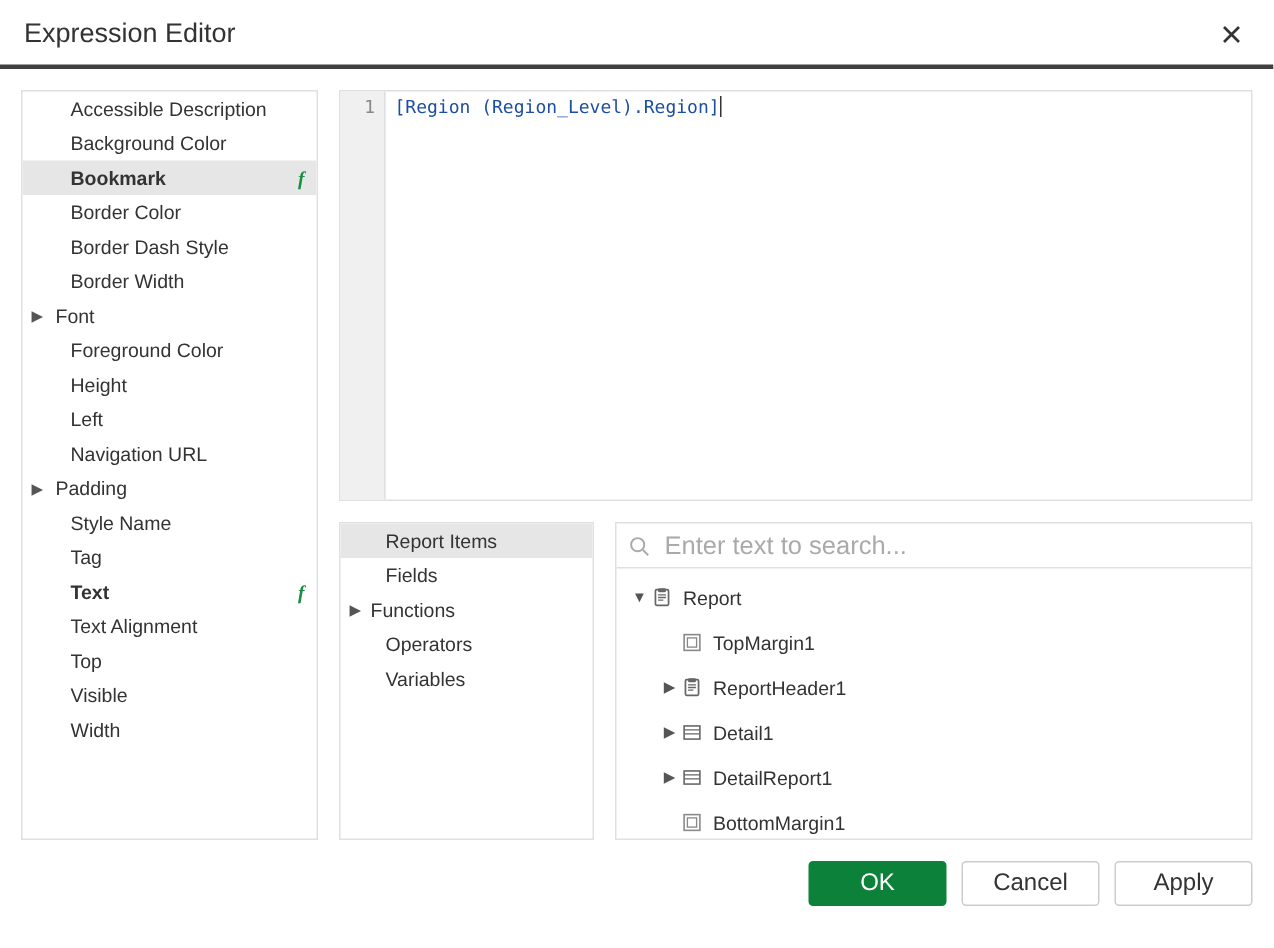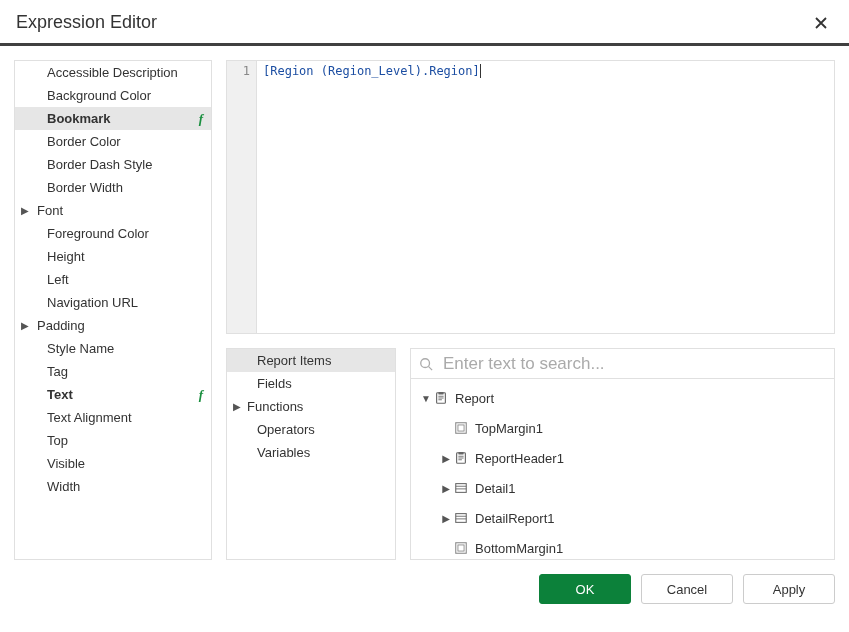--- a/index.html
+++ b/index.html
@@ -201,21 +201,21 @@
     gap: 10px;
     padding: 0 14px 14px 0;
   }
   .btn {
     min-width: 92px;
     height: 30px;
     border: 1px solid #ccc;
     background: #fff;
     border-radius: 3px;
     cursor: pointer;
-    font-size: 13px;
+    font-size: 16px;
     color: #333;
     display: inline-flex;
     align-items: center;
     justify-content: center;
   }
   .btn.primary {
     background: #0c813a;
     border-color: #0c813a;
     color: #fff;
     font-weight: 500;

